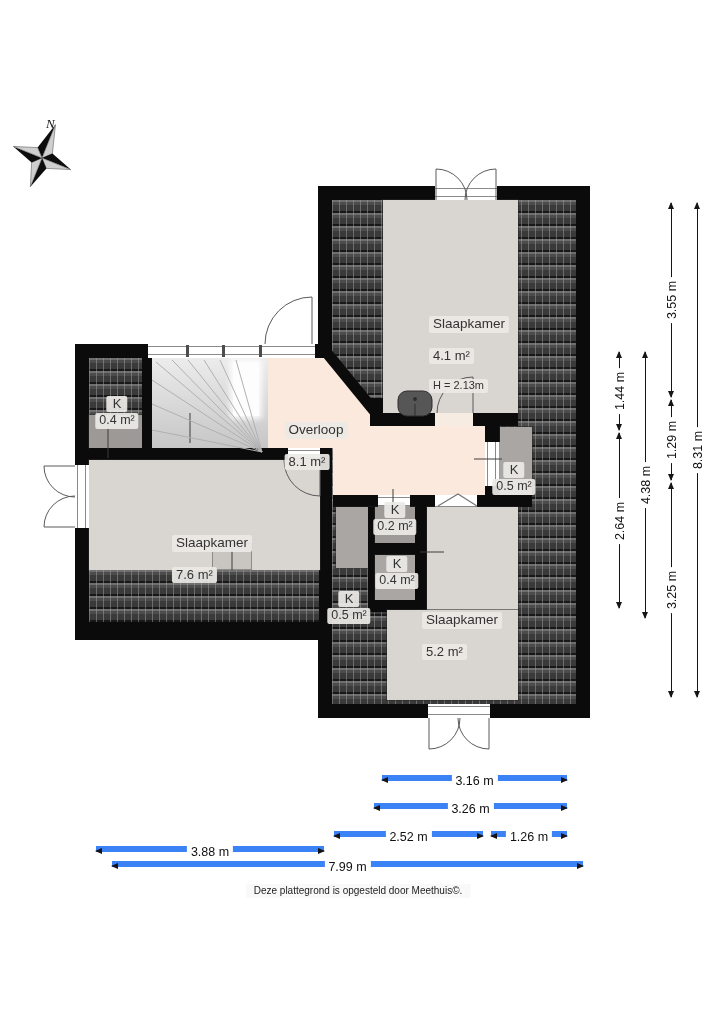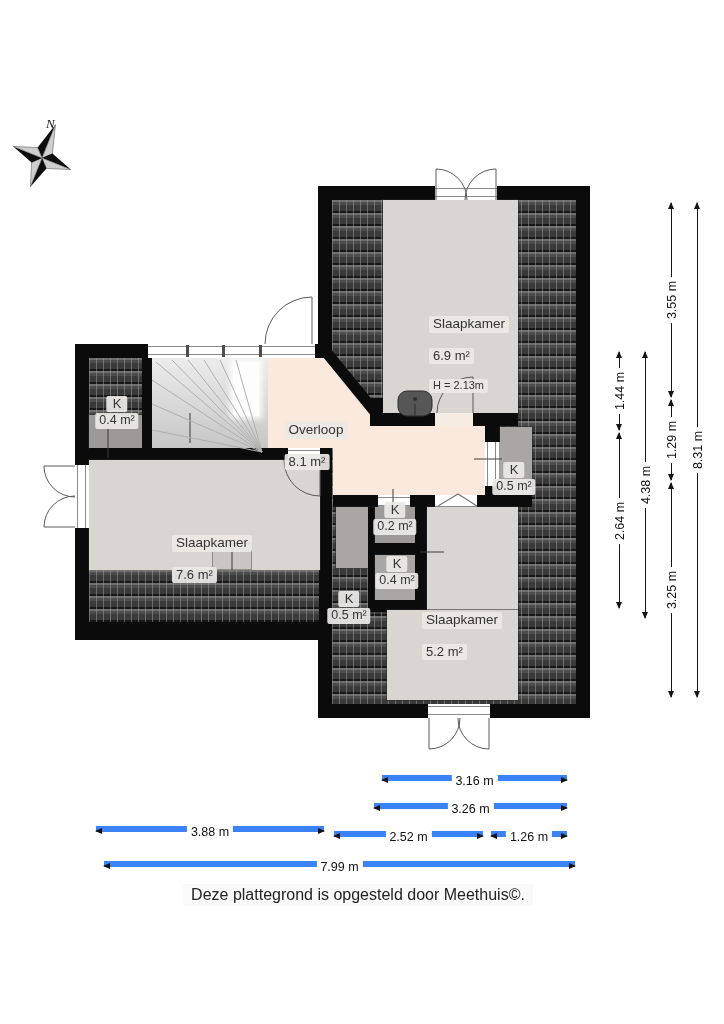--- a/index.html
+++ b/index.html
@@ -50,21 +50,21 @@
   .dim-v{border-left:1px solid #151515;width:0;}
   .dim-v .lbl{top:50%;left:0;transform:translate(-50%,-50%) rotate(-90deg);}
   .dim-v .ah{position:absolute;width:0;height:0;border:3.5px solid transparent;left:-4px;}
   .dim-v .a1{top:-1px;border-bottom:7px solid #151515;border-top:0;}
   .dim-v .a2{bottom:-1px;border-top:7px solid #151515;border-bottom:0;}
 
   #svg-decor{position:absolute;left:0;top:0;z-index:25;pointer-events:none;}
   #compass{position:absolute;left:4px;top:110px;}
   #compass-n{position:absolute;left:46px;top:116px;font-size:13px;font-style:italic;font-family:"Liberation Serif",serif;color:#111;}
   #footer{position:absolute;left:358px;top:884px;transform:translateX(-50%);text-align:center;
-          font-size:16px;line-height:1.22;color:#222;background:rgba(0,0,0,.025);padding:1px 8px;z-index:30;white-space:nowrap;}
+          font-size:10px;line-height:1.22;color:#222;background:rgba(0,0,0,.025);padding:1px 8px;z-index:30;white-space:nowrap;}
 </style>
 </head>
 <body>
 
 <div id="page">
 
   <svg id="compass" width="84" height="84" viewBox="0 0 84 84">
     <g transform="translate(38,48) rotate(22)">
       <polygon points="0,-36 0,0 -8,-8" fill="#0d0d0d"></polygon>
       <polygon points="0,-36 0,0 8,-8" fill="#cfcfcf" stroke="#555" stroke-width="0.5"></polygon>
@@ -155,21 +155,21 @@
       <rect x="398" y="391" width="34" height="25" rx="9" fill="#565656" stroke="#2e2e2e"></rect>
       <path d="M415,416 V404" stroke="#2e2e2e"></path>
       <circle cx="415" cy="399" r="2" fill="#2e2e2e"></circle>
     </g>
   </svg>
 
   <div>
 
       <div class="room-label stack" style="left: 469px; top: 301px;">
         <span class="chip name">Slaapkamer</span>
-        <span class="chip area">6.9 m²</span>
+        <span class="chip area">4.1 m²</span>
         <span class="chip extra">H = 2.13m</span>
       </div>
 
       <div class="room-label stack" style="left: 316px; top: 407px;">
         <span class="chip name">Overloop</span>
         <span class="chip area">8.1 m²</span>
 
       </div>
 
       <div class="room-label stack" style="left: 212px; top: 520px;">
@@ -264,39 +264,39 @@
         <span class="ah a2"></span>
         <span class="lbl">3.16 m</span>
       </div>
 
       <div class="dim dim-h" style="left: 374px; top: 803px; width: 193px;">
         <span class="ah a1"></span>
         <span class="ah a2"></span>
         <span class="lbl">3.26 m</span>
       </div>
 
-      <div class="dim dim-h" style="left: 96px; top: 826px; width: 228px;">
+      <div class="dim dim-h" style="left: 96px; top: 846px; width: 228px;">
         <span class="ah a1"></span>
         <span class="ah a2"></span>
         <span class="lbl">3.88 m</span>
       </div>
 
       <div class="dim dim-h" style="left: 334px; top: 831px; width: 149px;">
         <span class="ah a1"></span>
         <span class="ah a2"></span>
         <span class="lbl">2.52 m</span>
       </div>
 
       <div class="dim dim-h" style="left: 491px; top: 831px; width: 76px;">
         <span class="ah a1"></span>
         <span class="ah a2"></span>
         <span class="lbl">1.26 m</span>
       </div>
 
-      <div class="dim dim-h" style="left: 104px; top: 861px; width: 471px;">
+      <div class="dim dim-h" style="left: 112px; top: 861px; width: 471px;">
         <span class="ah a1"></span>
         <span class="ah a2"></span>
         <span class="lbl">7.99 m</span>
       </div>
     </div>
 
   <div id="footer">
     <div>Deze plattegrond is opgesteld door Meethuis©.</div>
   </div>
 

